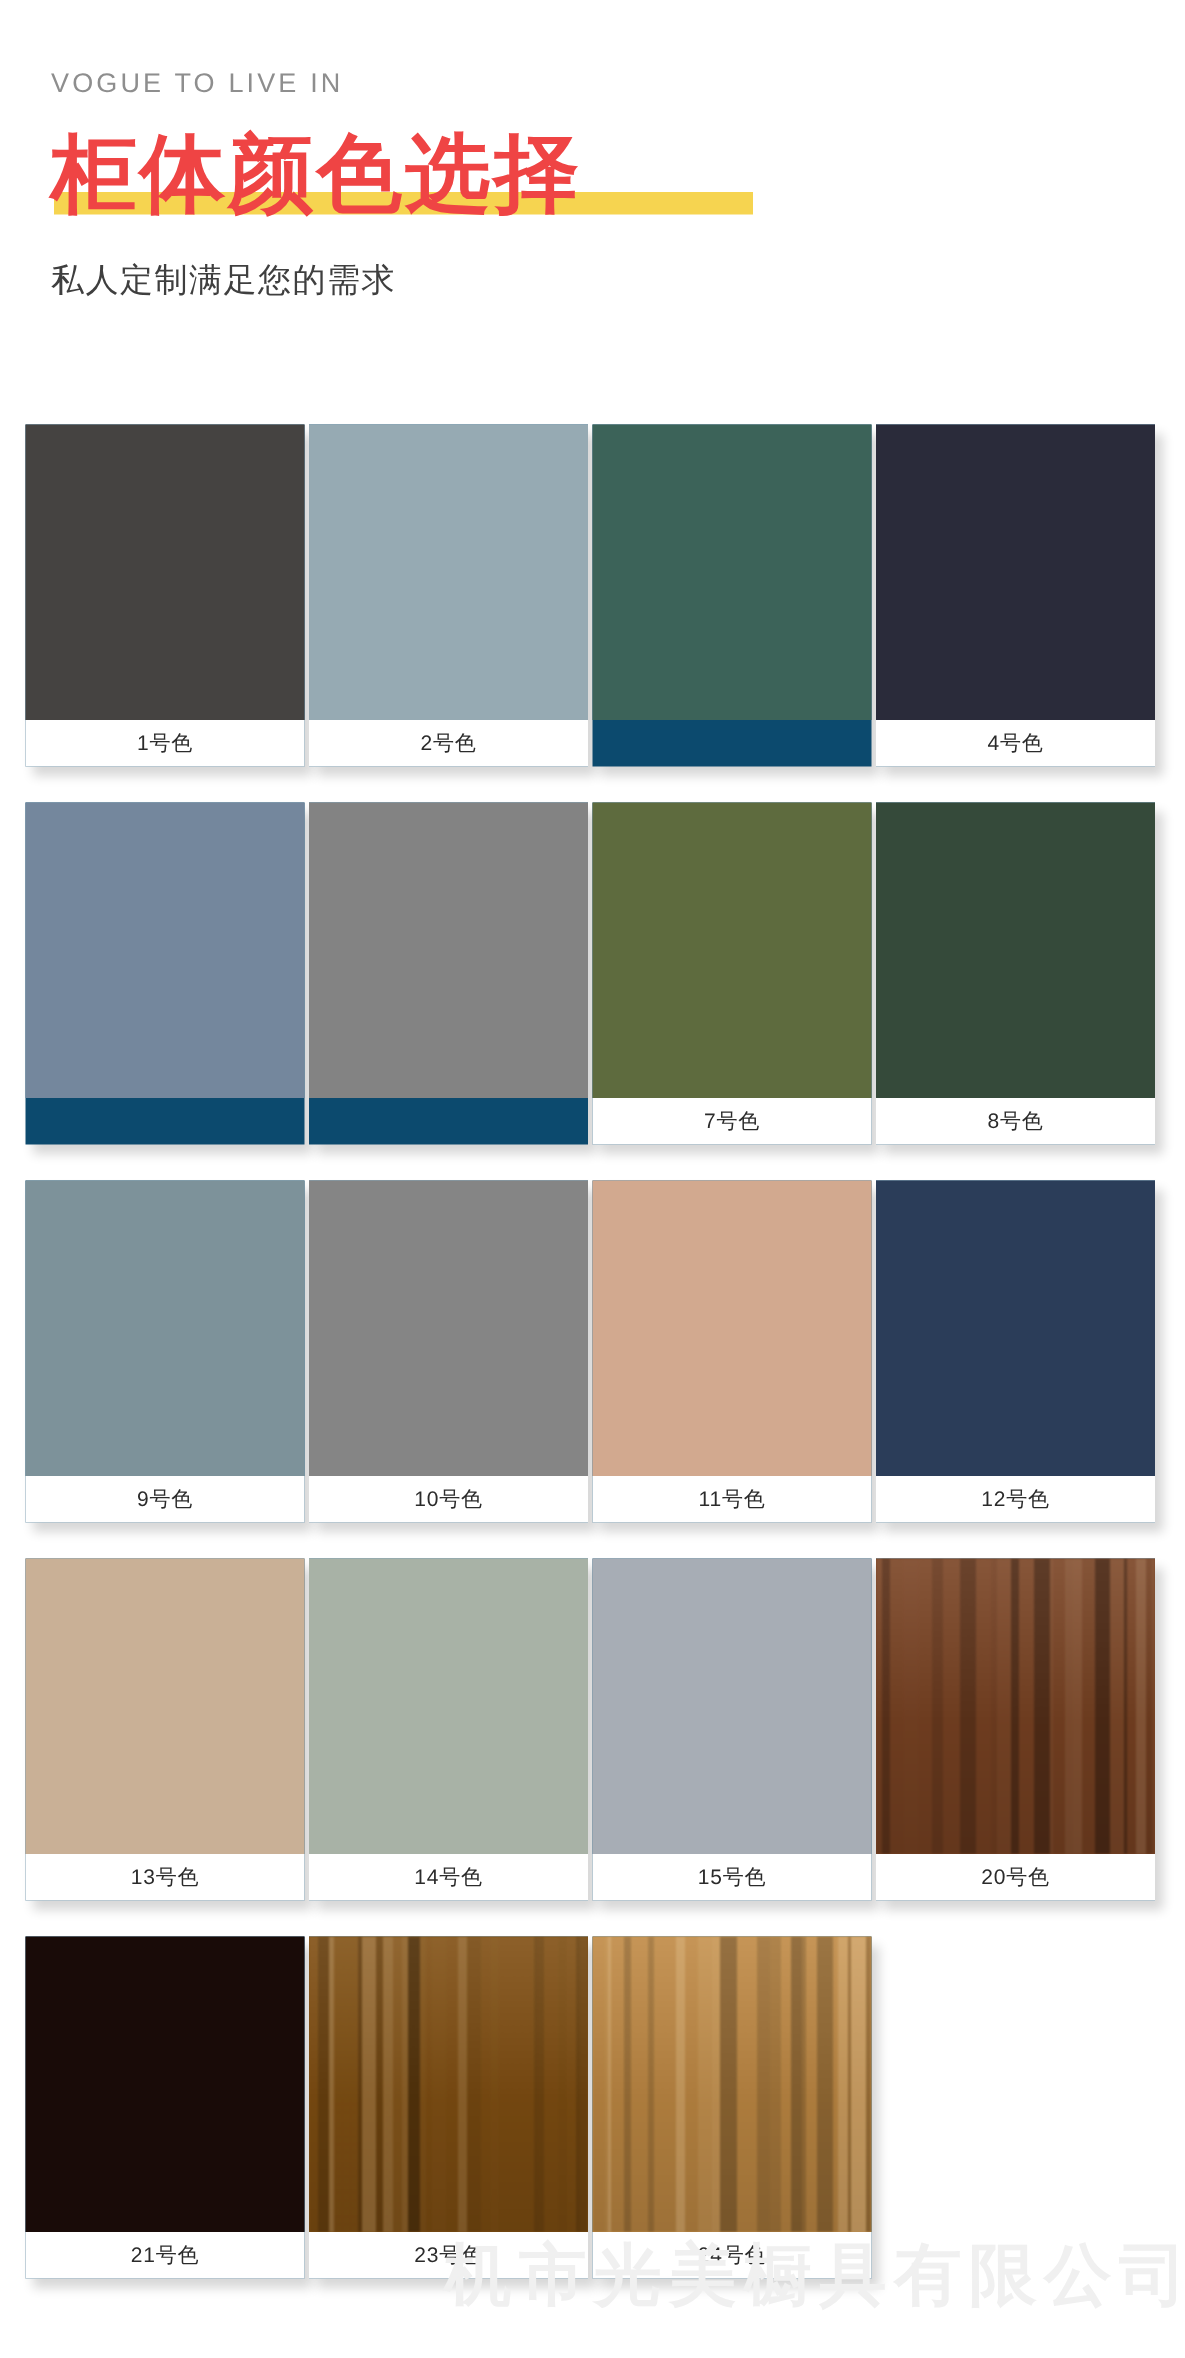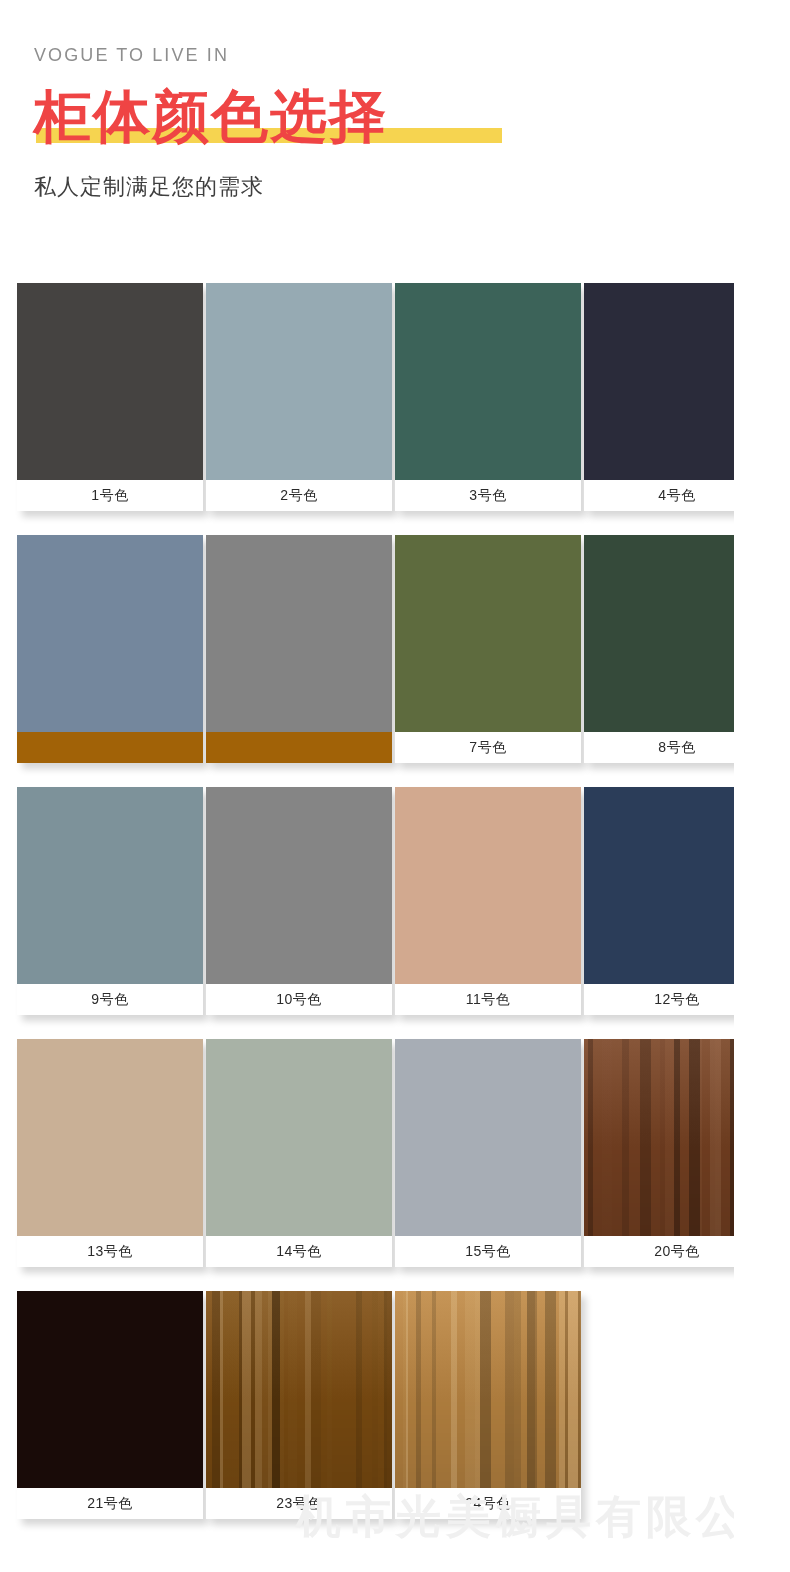--- a/index.html
+++ b/index.html
@@ -8,21 +8,21 @@
   html, body {
     width: 790px;
     height: 1572px;
     background: #ffffff;
     font-family: "Liberation Sans", "DejaVu Sans", sans-serif;
     overflow: hidden;
   }
 
   .page {
     position: relative;
-    width: 734px;
+    width: 790px;
     height: 1572px;
     background: #ffffff;
     overflow: hidden;
   }
 
   
   .header {
     position: absolute;
     left: 34px;
     top: 44px;
@@ -83,21 +83,21 @@
     width: 756px;
     display: grid;
     grid-template-columns: repeat(4, 189px);
     grid-auto-rows: 252px;
   }
 
   .card {
     position: relative;
     width: 186px;
     height: 228px;
-    background: #a16207;
+    background: #0c4a6e;
     box-shadow: 5px 6px 7px rgba(0,0,0,0.16);
   }
 
   .swatch {
     width: 100%;
     height: 197px;
     position: relative;
     overflow: hidden;
     background-color: #cccccc;
   }
@@ -153,21 +153,20 @@
       <div class="card">
         <div class="swatch" style="background-color: rgb(69, 67, 65);"></div>
         <div class="card-label">1号色</div>
       </div>
       <div class="card">
         <div class="swatch" style="background-color: rgb(150, 170, 179);"></div>
         <div class="card-label">2号色</div>
       </div>
       <div class="card">
         <div class="swatch" style="background-color: rgb(60, 99, 89);"></div>
-        <div class="card-label">3号色</div>
       </div>
       <div class="card">
         <div class="swatch" style="background-color: rgb(42, 43, 58);"></div>
         <div class="card-label">4号色</div>
       </div>
       <div class="card">
         <div class="swatch" style="background-color: rgb(116, 135, 157);"></div>
       </div>
       <div class="card">
         <div class="swatch" style="background-color: rgb(131, 131, 131);"></div>

